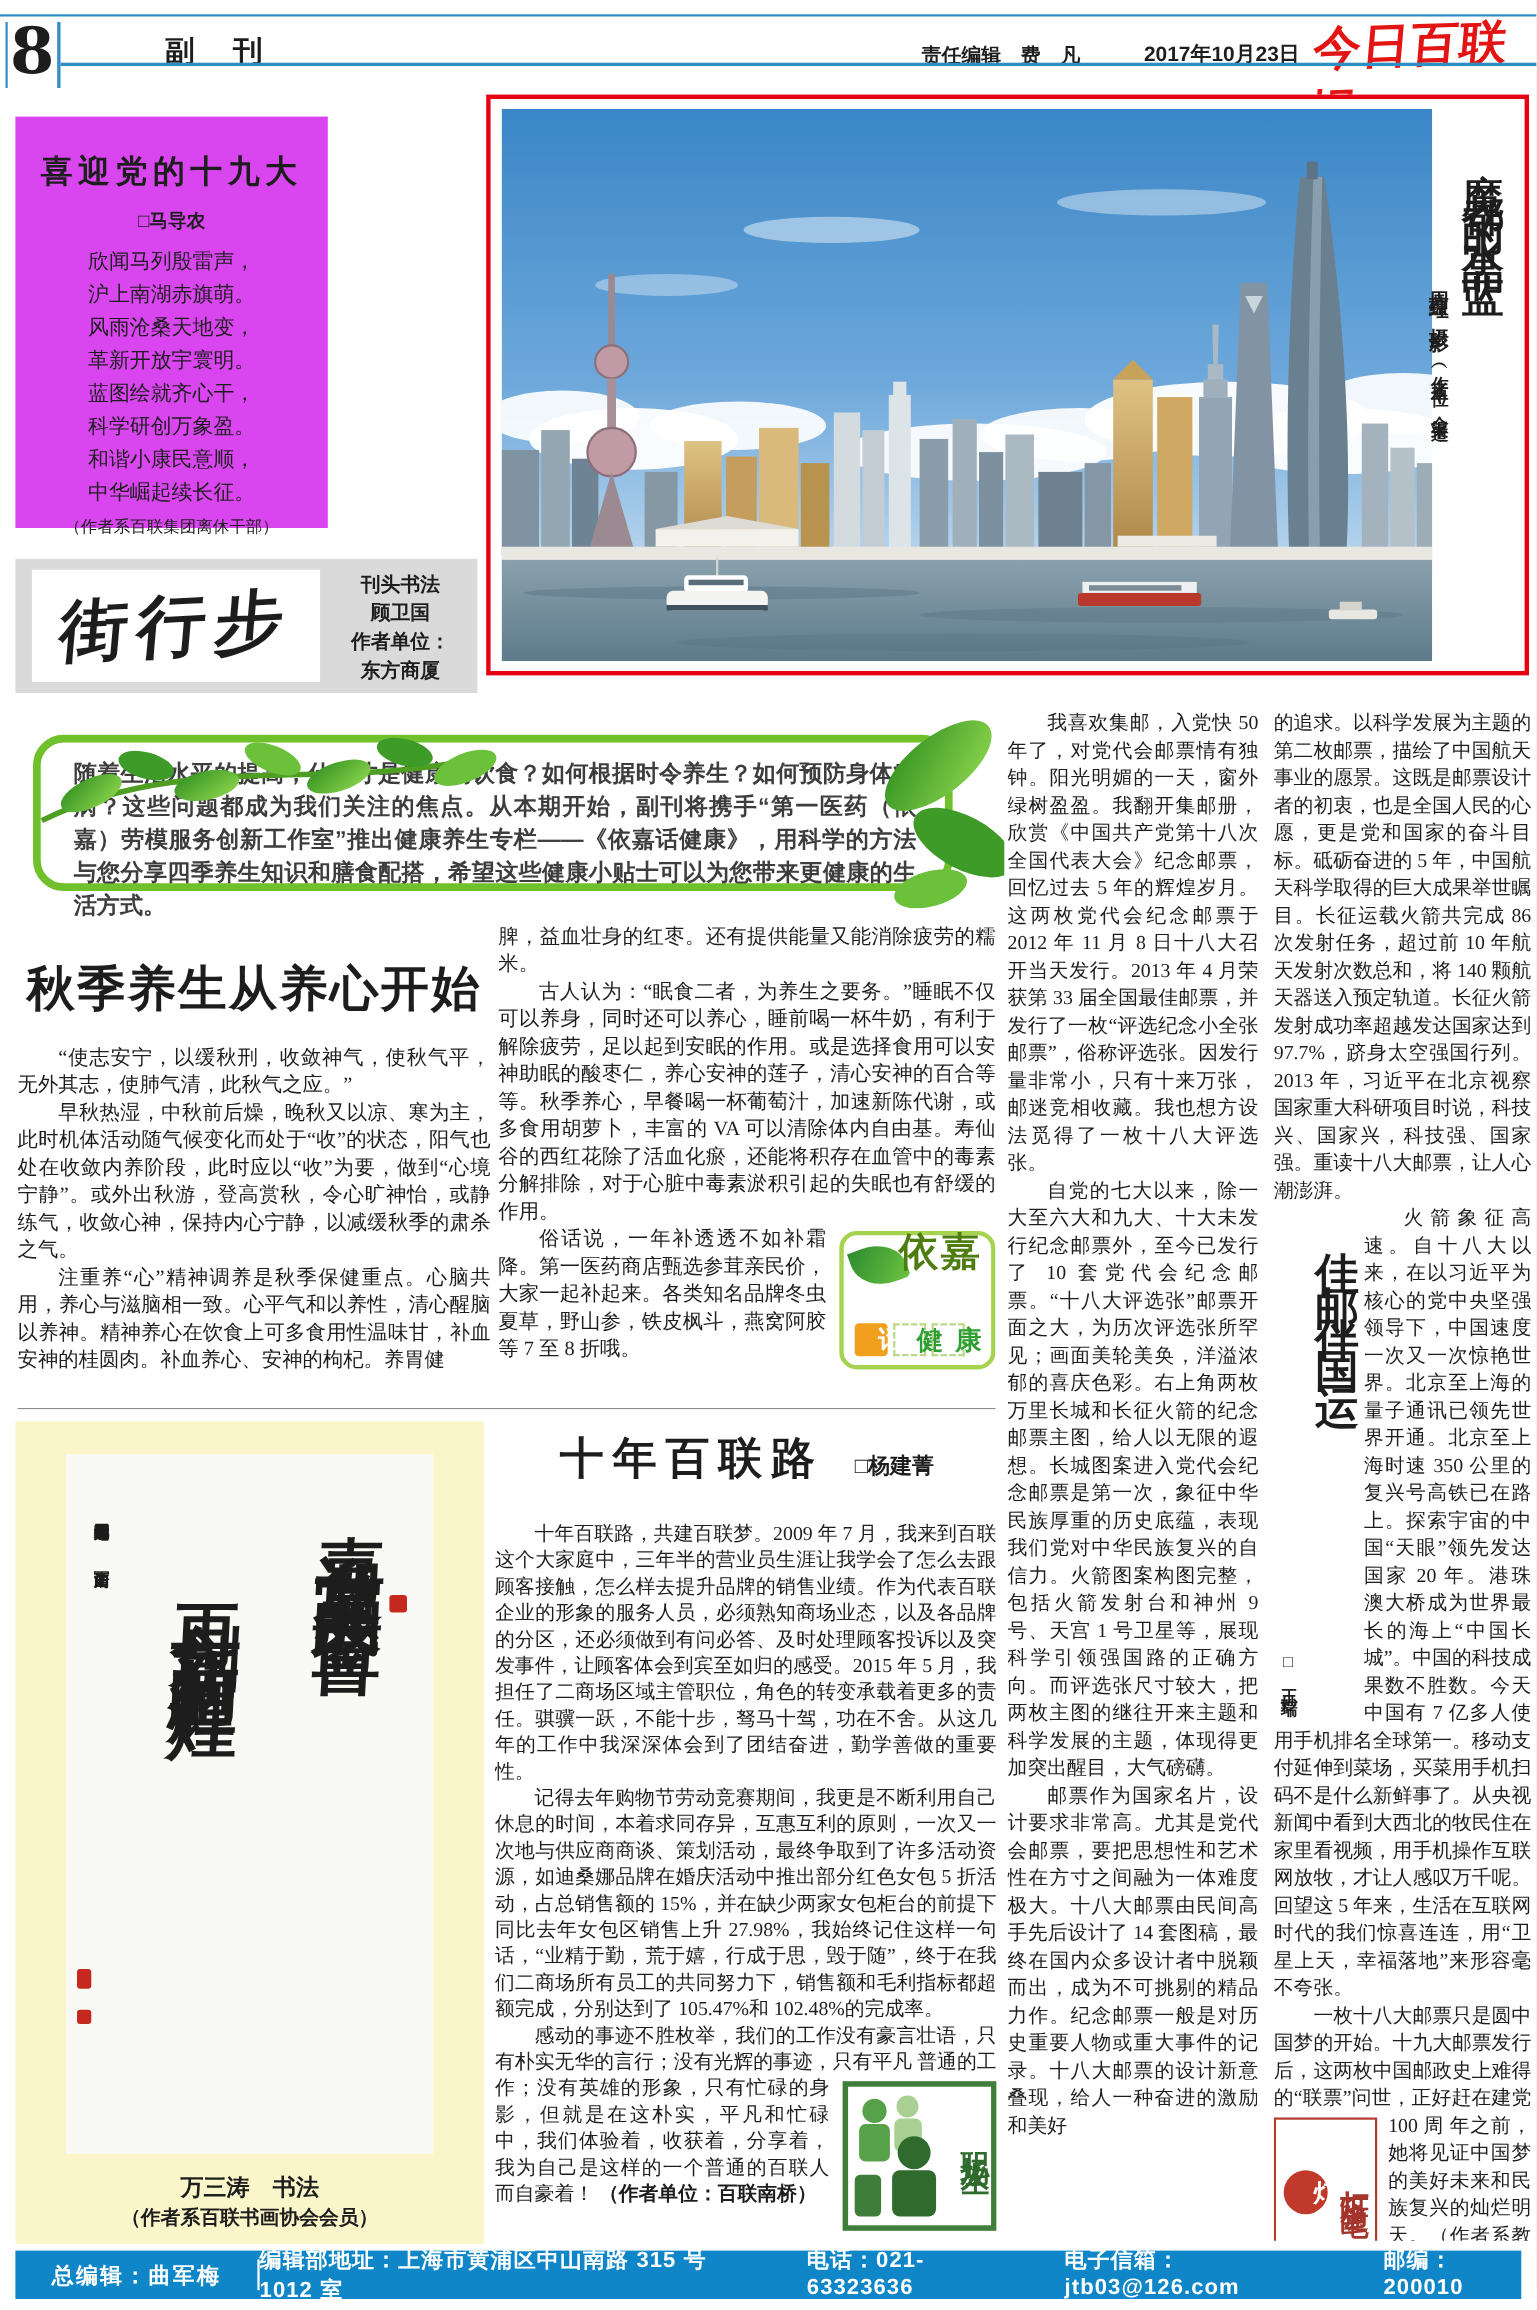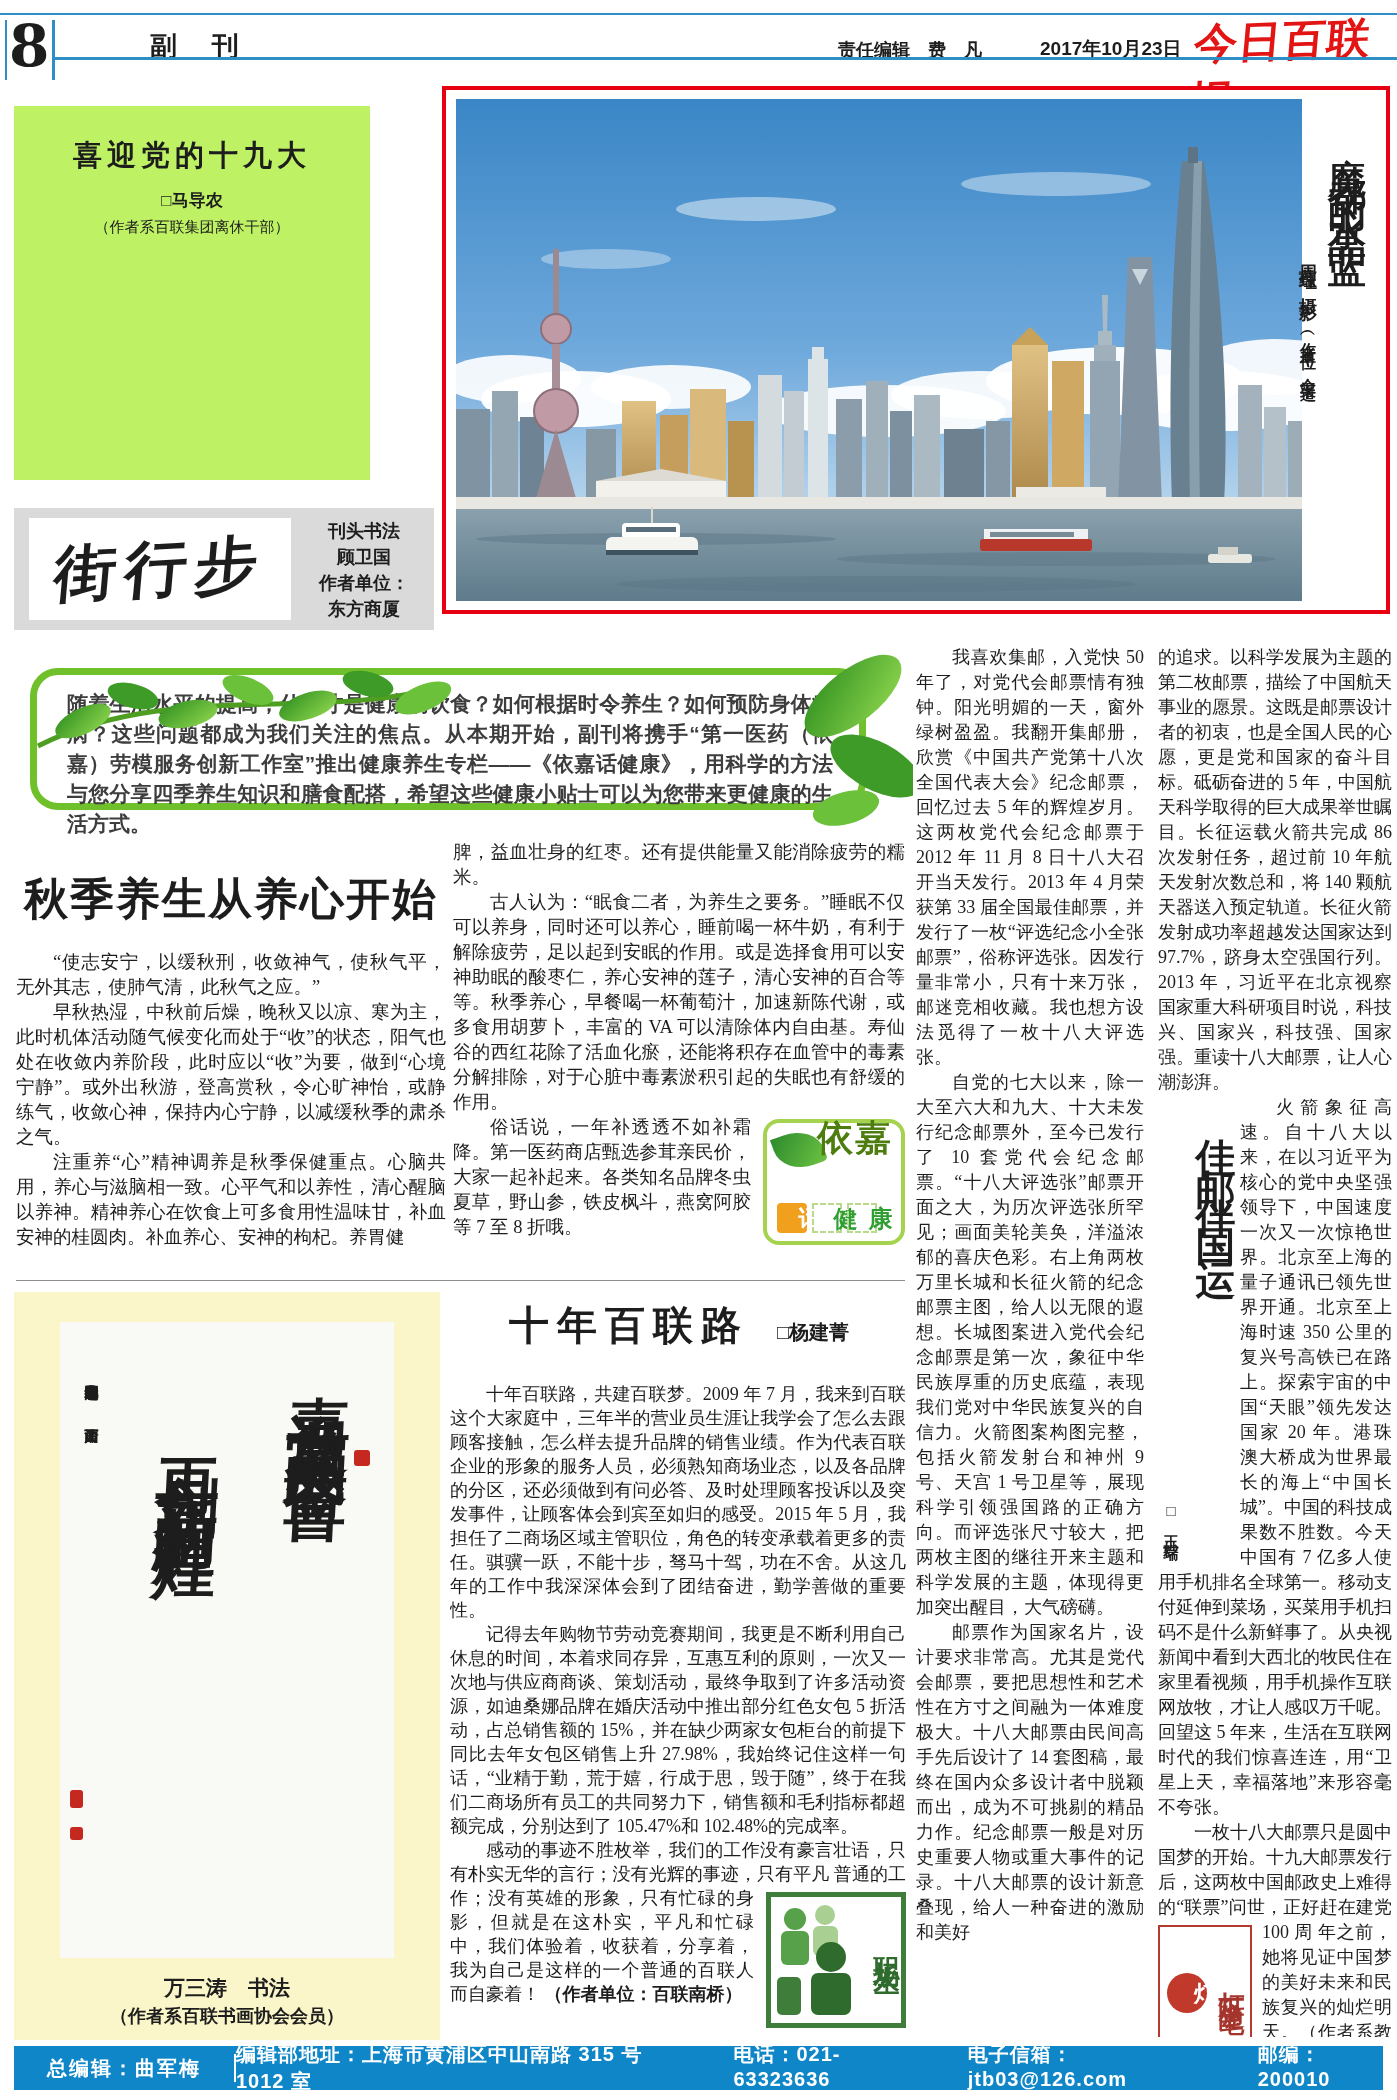--- a/index.html
+++ b/index.html
@@ -14,21 +14,21 @@
   .pn-bar-r{left:52px;top:20px;width:3px;height:60px;background:#2f8fc5;}
   .page-number{left:9px;top:12px;font-size:58px;font-weight:700;font-family:"DejaVu Serif",serif;}
   .section-name{left:150px;top:28px;font-size:27px;font-weight:700;letter-spacing:14px;}
   .editor-line{left:838px;top:38px;font-size:18px;font-weight:700;}
   .date-line{left:1040px;top:36px;font-size:19px;font-weight:700;text-align:center;}
   .masthead-logo{left:1192px;top:12px;font-size:43px;font-weight:900;color:#e31414;
                  transform:skewX(-7deg) rotate(-2deg);letter-spacing:1px;}
   .header-rule{left:55px;top:57px;width:1342px;height:3px;background:#2f8fc5;}
 
   
-  .poem-box{left:14px;top:106px;width:356px;height:374px;background:#bef264;text-align:center;}
+  .poem-box{left:14px;top:106px;width:284px;height:374px;background:#d946ef;text-align:center;}
   .poem-title{margin-top:30px;font-size:29px;letter-spacing:5px;font-weight:600;}
   .poem-author{margin-top:13px;font-size:17px;font-weight:700;font-family:"Liberation Sans",sans-serif;}
   .poem-lines{display:inline-block;margin-top:12px;text-align:left;font-size:19px;line-height:30px;}
   .poem-attr{margin-top:6px;font-size:15px;}
 
   
   .callig-box{left:14px;top:508px;width:420px;height:122px;background:#dadada;}
   .callig-inner{position:absolute;left:15px;top:10px;width:262px;height:102px;background:#ffffff;
                 display:flex;align-items:center;justify-content:center;}
   .brush{font-weight:900;font-size:62px;letter-spacing:8px;transform:skewX(-8deg) rotate(-3deg);}
@@ -138,20 +138,30 @@
   <div class="abs pn-bar-r"></div>
   <div class="abs section-name">副 刊</div>
   <div class="abs editor-line sans">责任编辑　费　凡</div>
   <div class="abs date-line sans">2017年10月23日</div>
   <div class="abs masthead-logo">今日百联报</div>
   <div class="abs header-rule"></div>
 
   <div class="abs poem-box">
     <div class="poem-title">喜迎党的十九大</div>
     <div class="poem-author">□马导农</div>
+    <div class="poem-lines">
+      <div>欣闻马列殷雷声，</div>
+      <div>沪上南湖赤旗萌。</div>
+      <div>风雨沧桑天地变，</div>
+      <div>革新开放宇寰明。</div>
+      <div>蓝图绘就齐心干，</div>
+      <div>科学研创万象盈。</div>
+      <div>和谐小康民意顺，</div>
+      <div>中华崛起续长征。</div>
+    </div>
     <div class="poem-attr">（作者系百联集团离休干部）</div>
   </div>
 
   <div class="abs callig-box">
     <div class="callig-inner">
       <span class="brush">街行步</span>
     </div>
     <div class="callig-caption">
       <div>刊头书法</div>
       <div>顾卫国</div>

